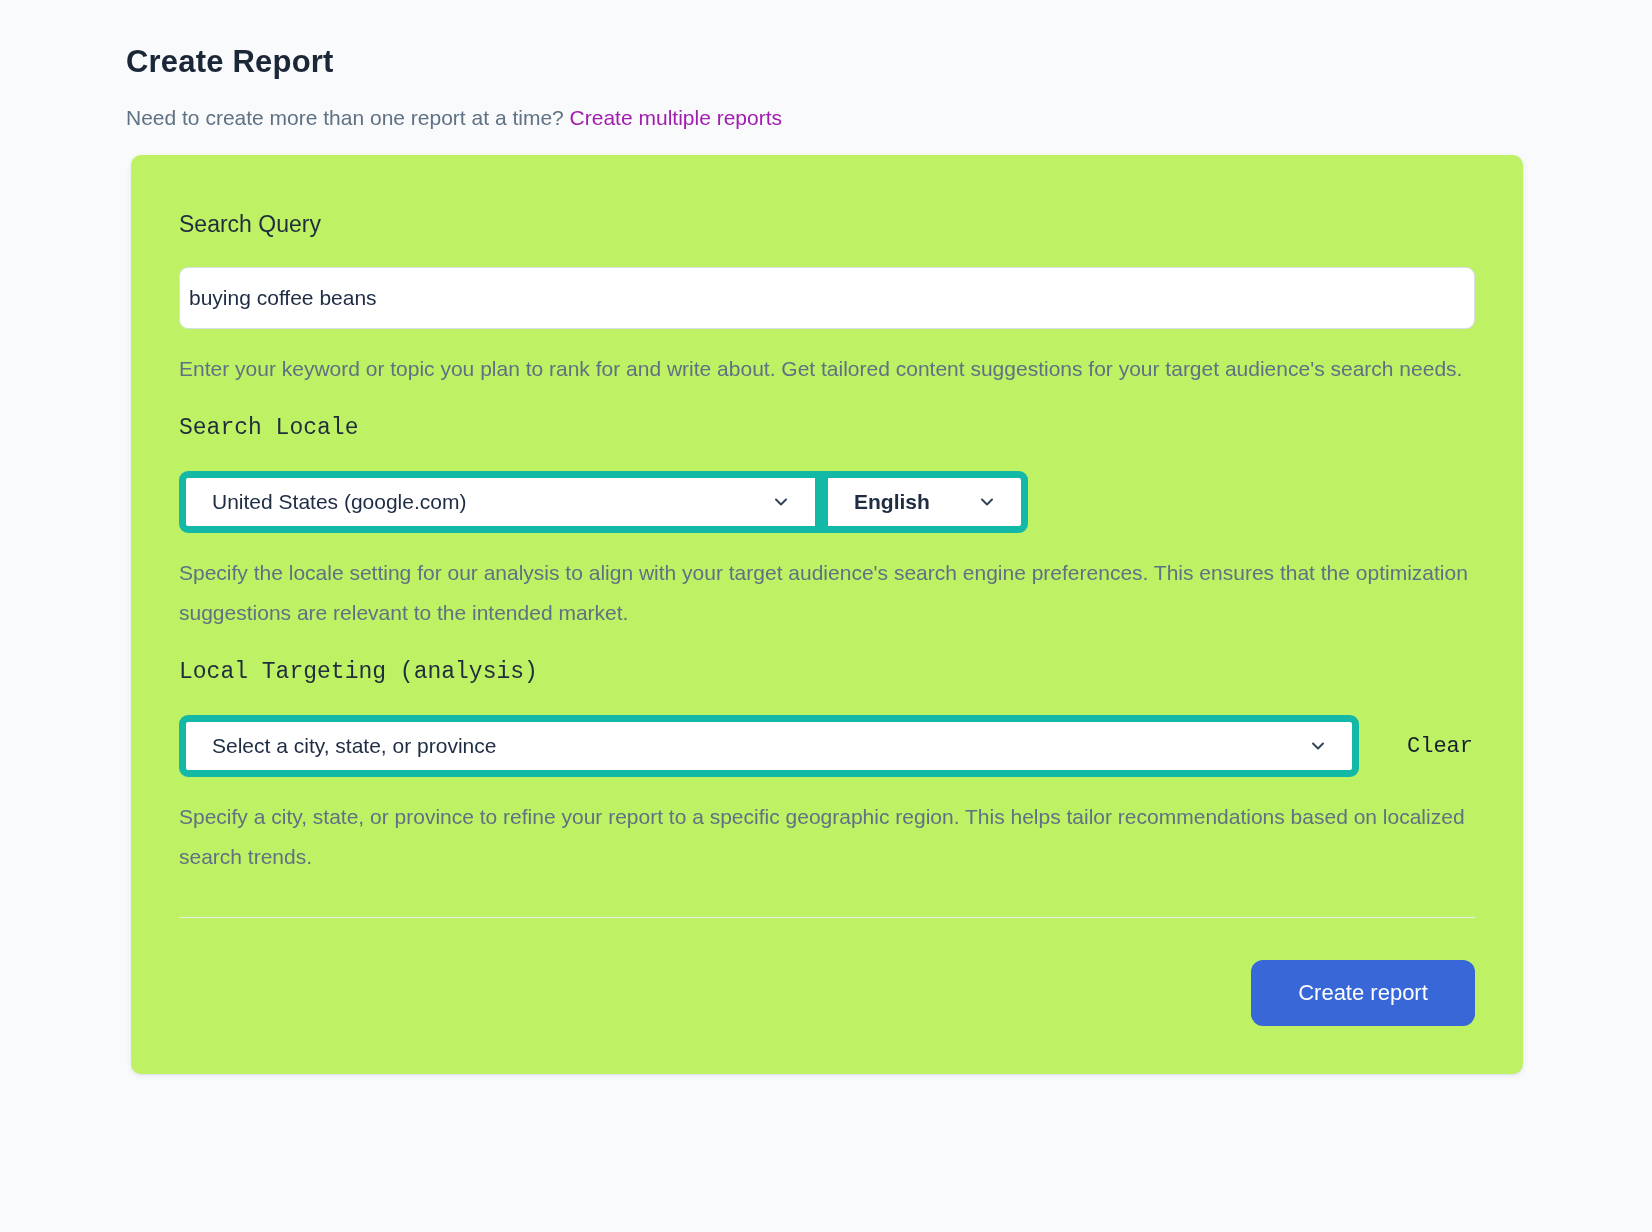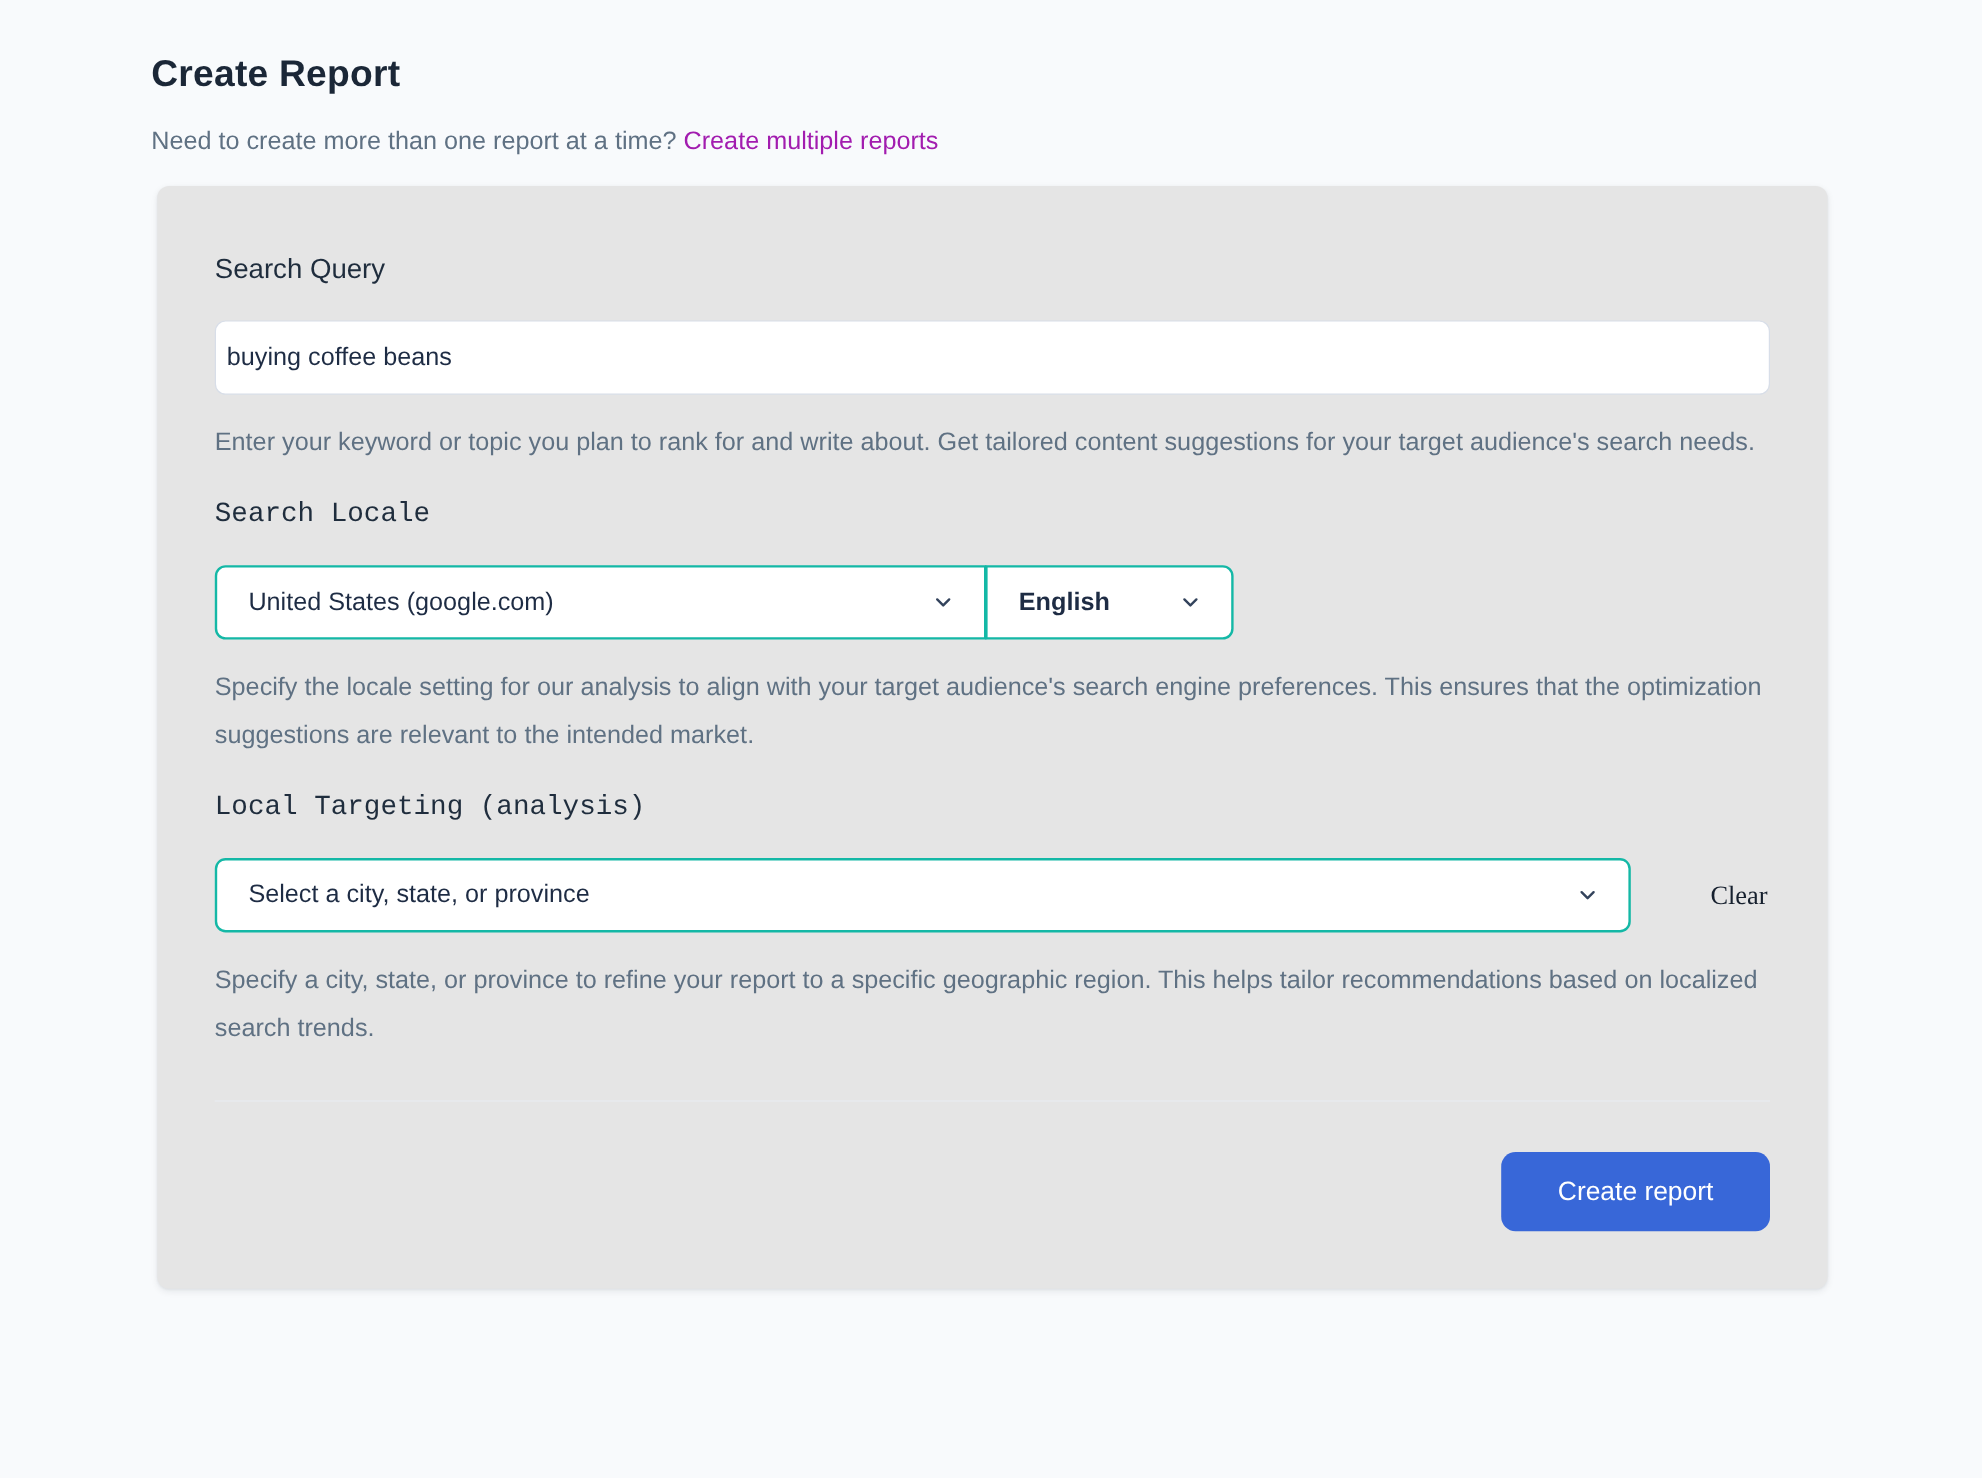--- a/index.html
+++ b/index.html
@@ -25,21 +25,21 @@
     color: #5f7183;
   }
   .page-subtitle a {
     color: #a21caf;
     text-decoration: none;
     cursor: pointer;
   }
   .card {
     width: 1392px;
     margin: 23px 0 0 131px;
-    background: #e5e5e5;
+    background: #bef264;
     border-radius: 10px;
     box-shadow: 0 1px 2px rgba(16,24,40,.05), 0 2px 6px rgba(16,24,40,.07);
     padding: 54px 48px 48px 48px;
   }
   .field-label {
     font-size: 23px;
     line-height: 30px;
     color: #1f2d3d;
     font-weight: 400;
   }
@@ -61,21 +61,21 @@
     font-size: 21px;
     line-height: 40px;
     color: #5f7183;
     max-width: 1296px;
   }
   .section-gap { margin-top: 24px; font-family: Liberation Mono, monospace; }
   .select-group { display: flex; }
   .select {
     position: relative;
     height: 62px;
-    border: 2px solid #14b8a6;
+    border: 7px solid #14b8a6;
     background: #fff;
     display: flex;
     align-items: center;
     font-size: 21px;
     color: #1e2c44;
     padding: 0 60px 0 26px;
     cursor: pointer;
   }
   .select .chevron {
     position: absolute;
@@ -97,21 +97,21 @@
   }
   .select-full {
     flex: 0 0 1180px;
     border-radius: 9px;
   }
   .local-row { display: flex; margin-top: 28px; }
   .clear-button {
     margin-left: auto;
     background: none;
     border: none;
-    font-family: Liberation Serif, serif;
+    font-family: Liberation Mono, monospace;
     font-size: 22px;
     color: #16202e;
     cursor: pointer;
     padding: 4px 2px;
   }
   .divider {
     margin-top: 40px;
     border: none;
     border-top: 1px solid #e8ecf1;
     height: 0;

